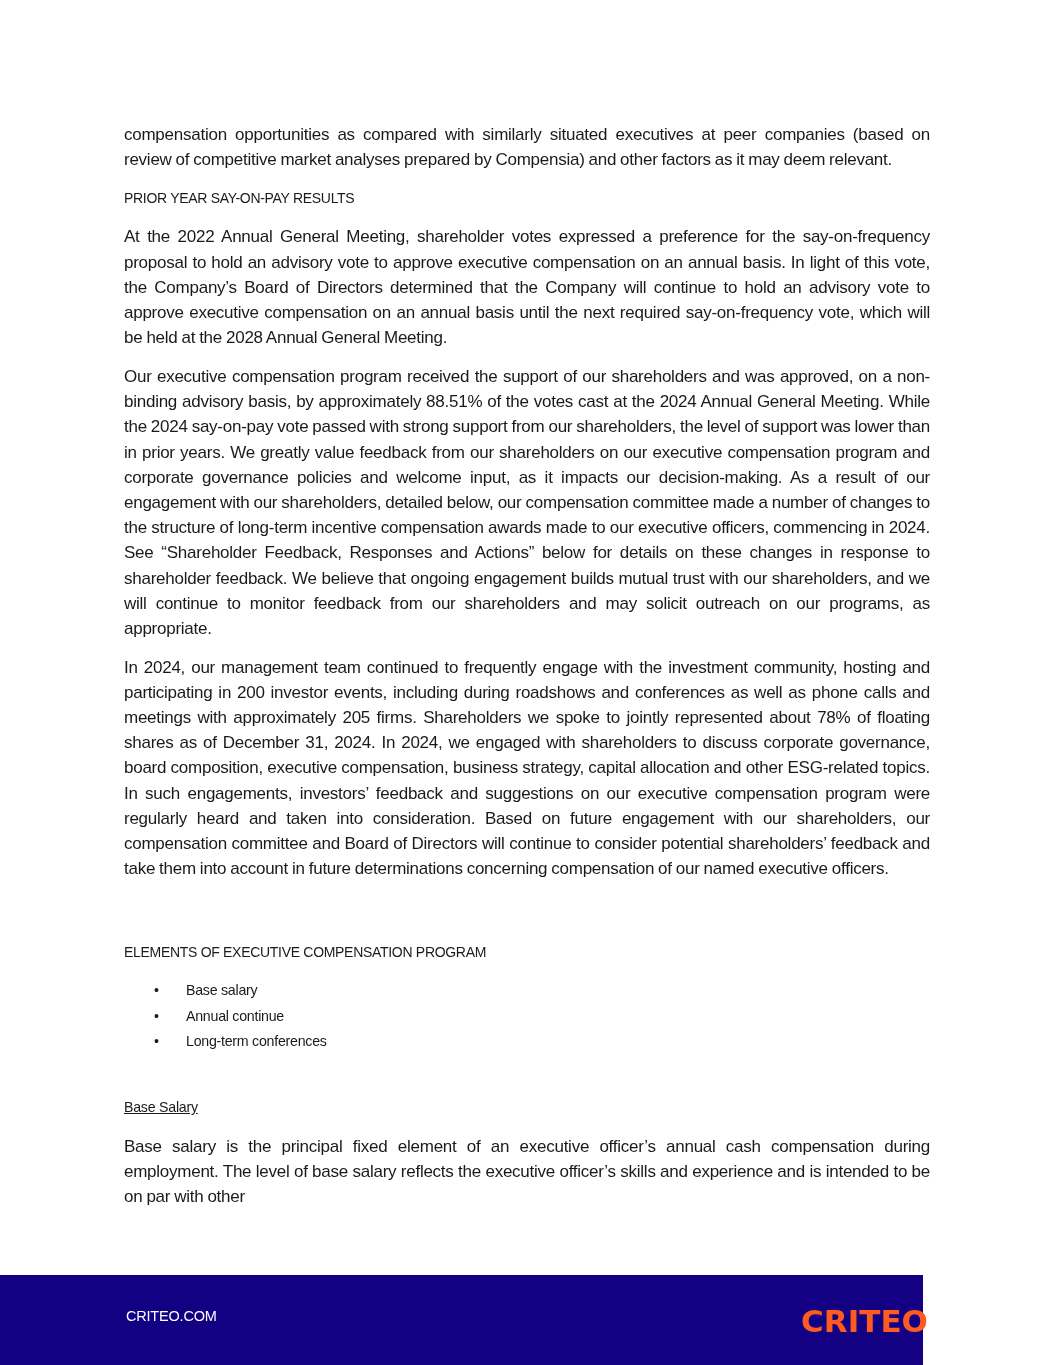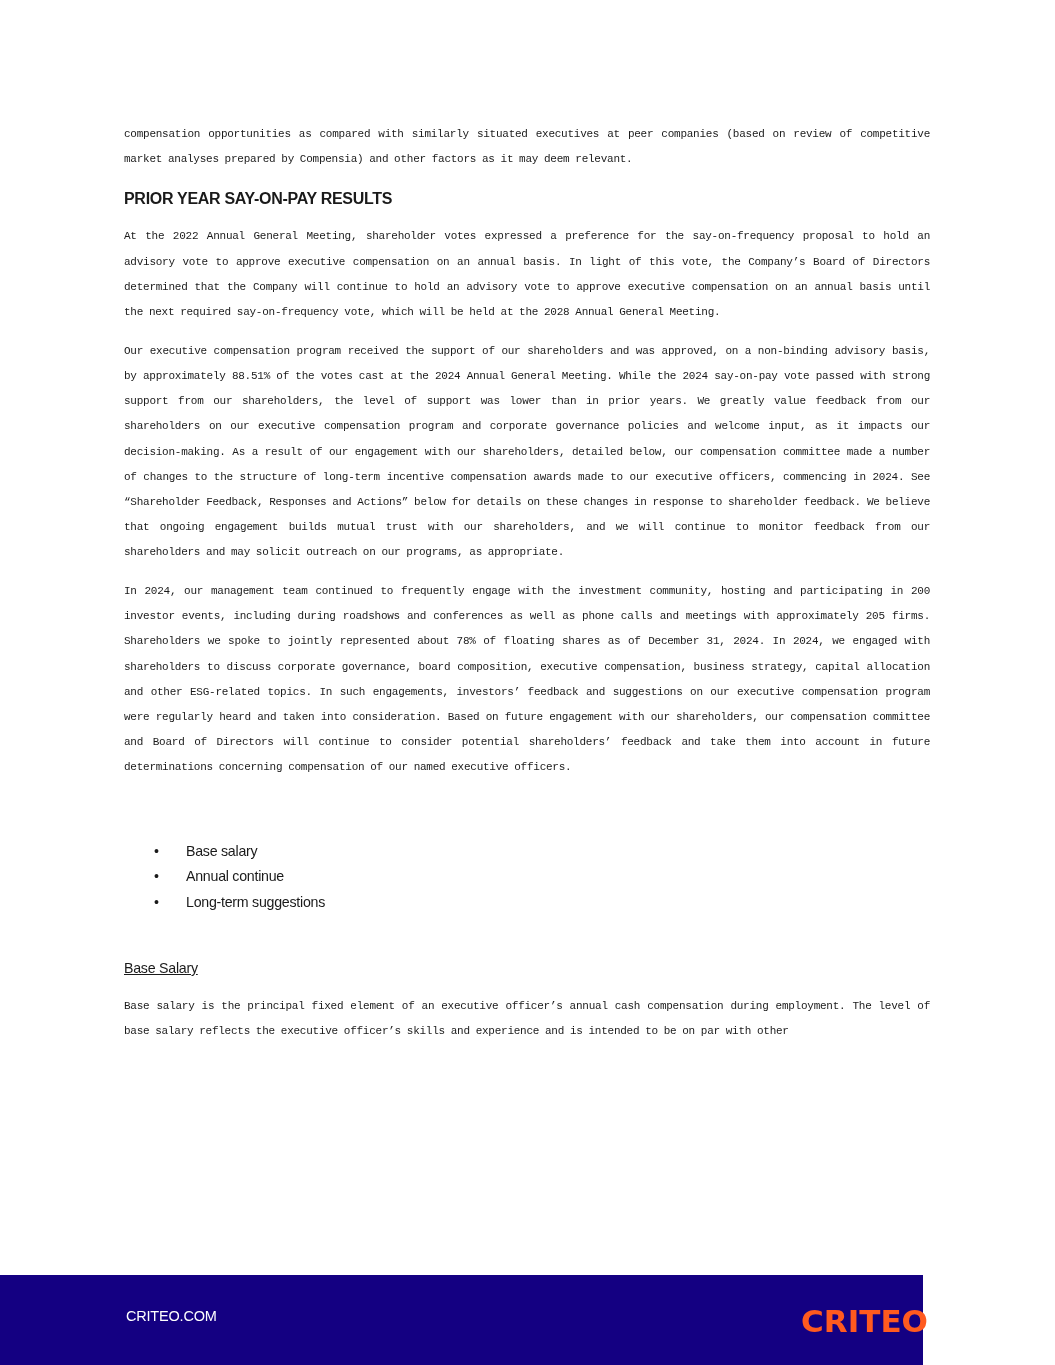--- a/index.html
+++ b/index.html
@@ -15,31 +15,30 @@
       font-family: "Liberation Sans", sans-serif;
       color: #1a1a1a;
     }
     .page-content {
       position: absolute;
       left: 124px;
       top: 122px;
       width: 806px;
     }
     .para {
-      font-size: 11px;
+      font-size: 17px;
       line-height: 25.2px;
       text-align: justify;
       margin: 0 0 13.5px 0;
       letter-spacing: -0.25px;
       word-spacing: -0.5px;
-      font-family: Liberation Mono, monospace;
     }
     .heading {
-      font-size: 16px;
-      font-weight: bold;
+      font-size: 14px;
+      font-weight: normal;
       line-height: 25px;
       margin: 0 0 13.5px 0;
       letter-spacing: -0.3px;
     }
     .gap-large {
       height: 45px;
     }
     .gap-mid {
       height: 41px;
     }
@@ -97,33 +96,34 @@
 <div class="page-content">
   <p class="para">compensation opportunities as compared with similarly situated executives at peer companies (based on review of competitive market analyses prepared by Compensia) and other factors as it may deem relevant.</p>
 
   <div class="heading">PRIOR YEAR SAY-ON-PAY RESULTS</div>
   <p class="para">At the 2022 Annual General Meeting, shareholder votes expressed a preference for the say-on-frequency proposal to hold an advisory vote to approve executive compensation on an annual basis. In light of this vote, the Company’s Board of Directors determined that the Company will continue to hold an advisory vote to approve executive compensation on an annual basis until the next required say-on-frequency vote, which will be held at the 2028 Annual General Meeting.</p>
   <p class="para">Our executive compensation program received the support of our shareholders and was approved, on a non-binding advisory basis, by approximately 88.51% of the votes cast at the 2024 Annual General Meeting. While the 2024 say-on-pay vote passed with strong support from our shareholders, the level of support was lower than in prior years. We greatly value feedback from our shareholders on our executive compensation program and corporate governance policies and welcome input, as it impacts our decision-making. As a result of our engagement with our shareholders, detailed below, our compensation committee made a number of changes to the structure of long-term incentive compensation awards made to our executive officers, commencing in 2024. See “Shareholder Feedback, Responses and Actions” below for details on these changes in response to shareholder feedback. We believe that ongoing engagement builds mutual trust with our shareholders, and we will continue to monitor feedback from our shareholders and may solicit outreach on our programs, as appropriate.</p>
   <p class="para">In 2024, our management team continued to frequently engage with the investment community, hosting and participating in 200 investor events, including during roadshows and conferences as well as phone calls and meetings with approximately 205 firms. Shareholders we spoke to jointly represented about 78% of floating shares as of December 31, 2024. In 2024, we engaged with shareholders to discuss corporate governance, board composition, executive compensation, business strategy, capital allocation and other ESG-related topics. In such engagements, investors’ feedback and suggestions on our executive compensation program were regularly heard and taken into consideration. Based on future engagement with our shareholders, our compensation committee and Board of Directors will continue to consider potential shareholders’ feedback and take them into account in future determinations concerning compensation of our named executive officers.</p>
 
   <div class="gap-large"></div>
 
+  <div class="heading">ELEMENTS OF EXECUTIVE COMPENSATION PROGRAM</div>
 
   <ul class="bullet-list">
     <li class="bullet-item">
       <span class="bullet-dot">•</span>
       <span>Base salary</span>
     </li>
     <li class="bullet-item">
       <span class="bullet-dot">•</span>
       <span>Annual continue</span>
     </li>
     <li class="bullet-item">
       <span class="bullet-dot">•</span>
-      <span>Long-term suggestions</span>
+      <span>Long-term conferences</span>
     </li>
   </ul>
 
   <div class="gap-mid"></div>
 
   <div class="subheading">Base Salary</div>
   <p class="para">Base salary is the principal fixed element of an executive officer’s annual cash compensation during employment. The level of base salary reflects the executive officer’s skills and experience and is intended to be on par with other</p>
 </div>
 
 <div class="footer">

